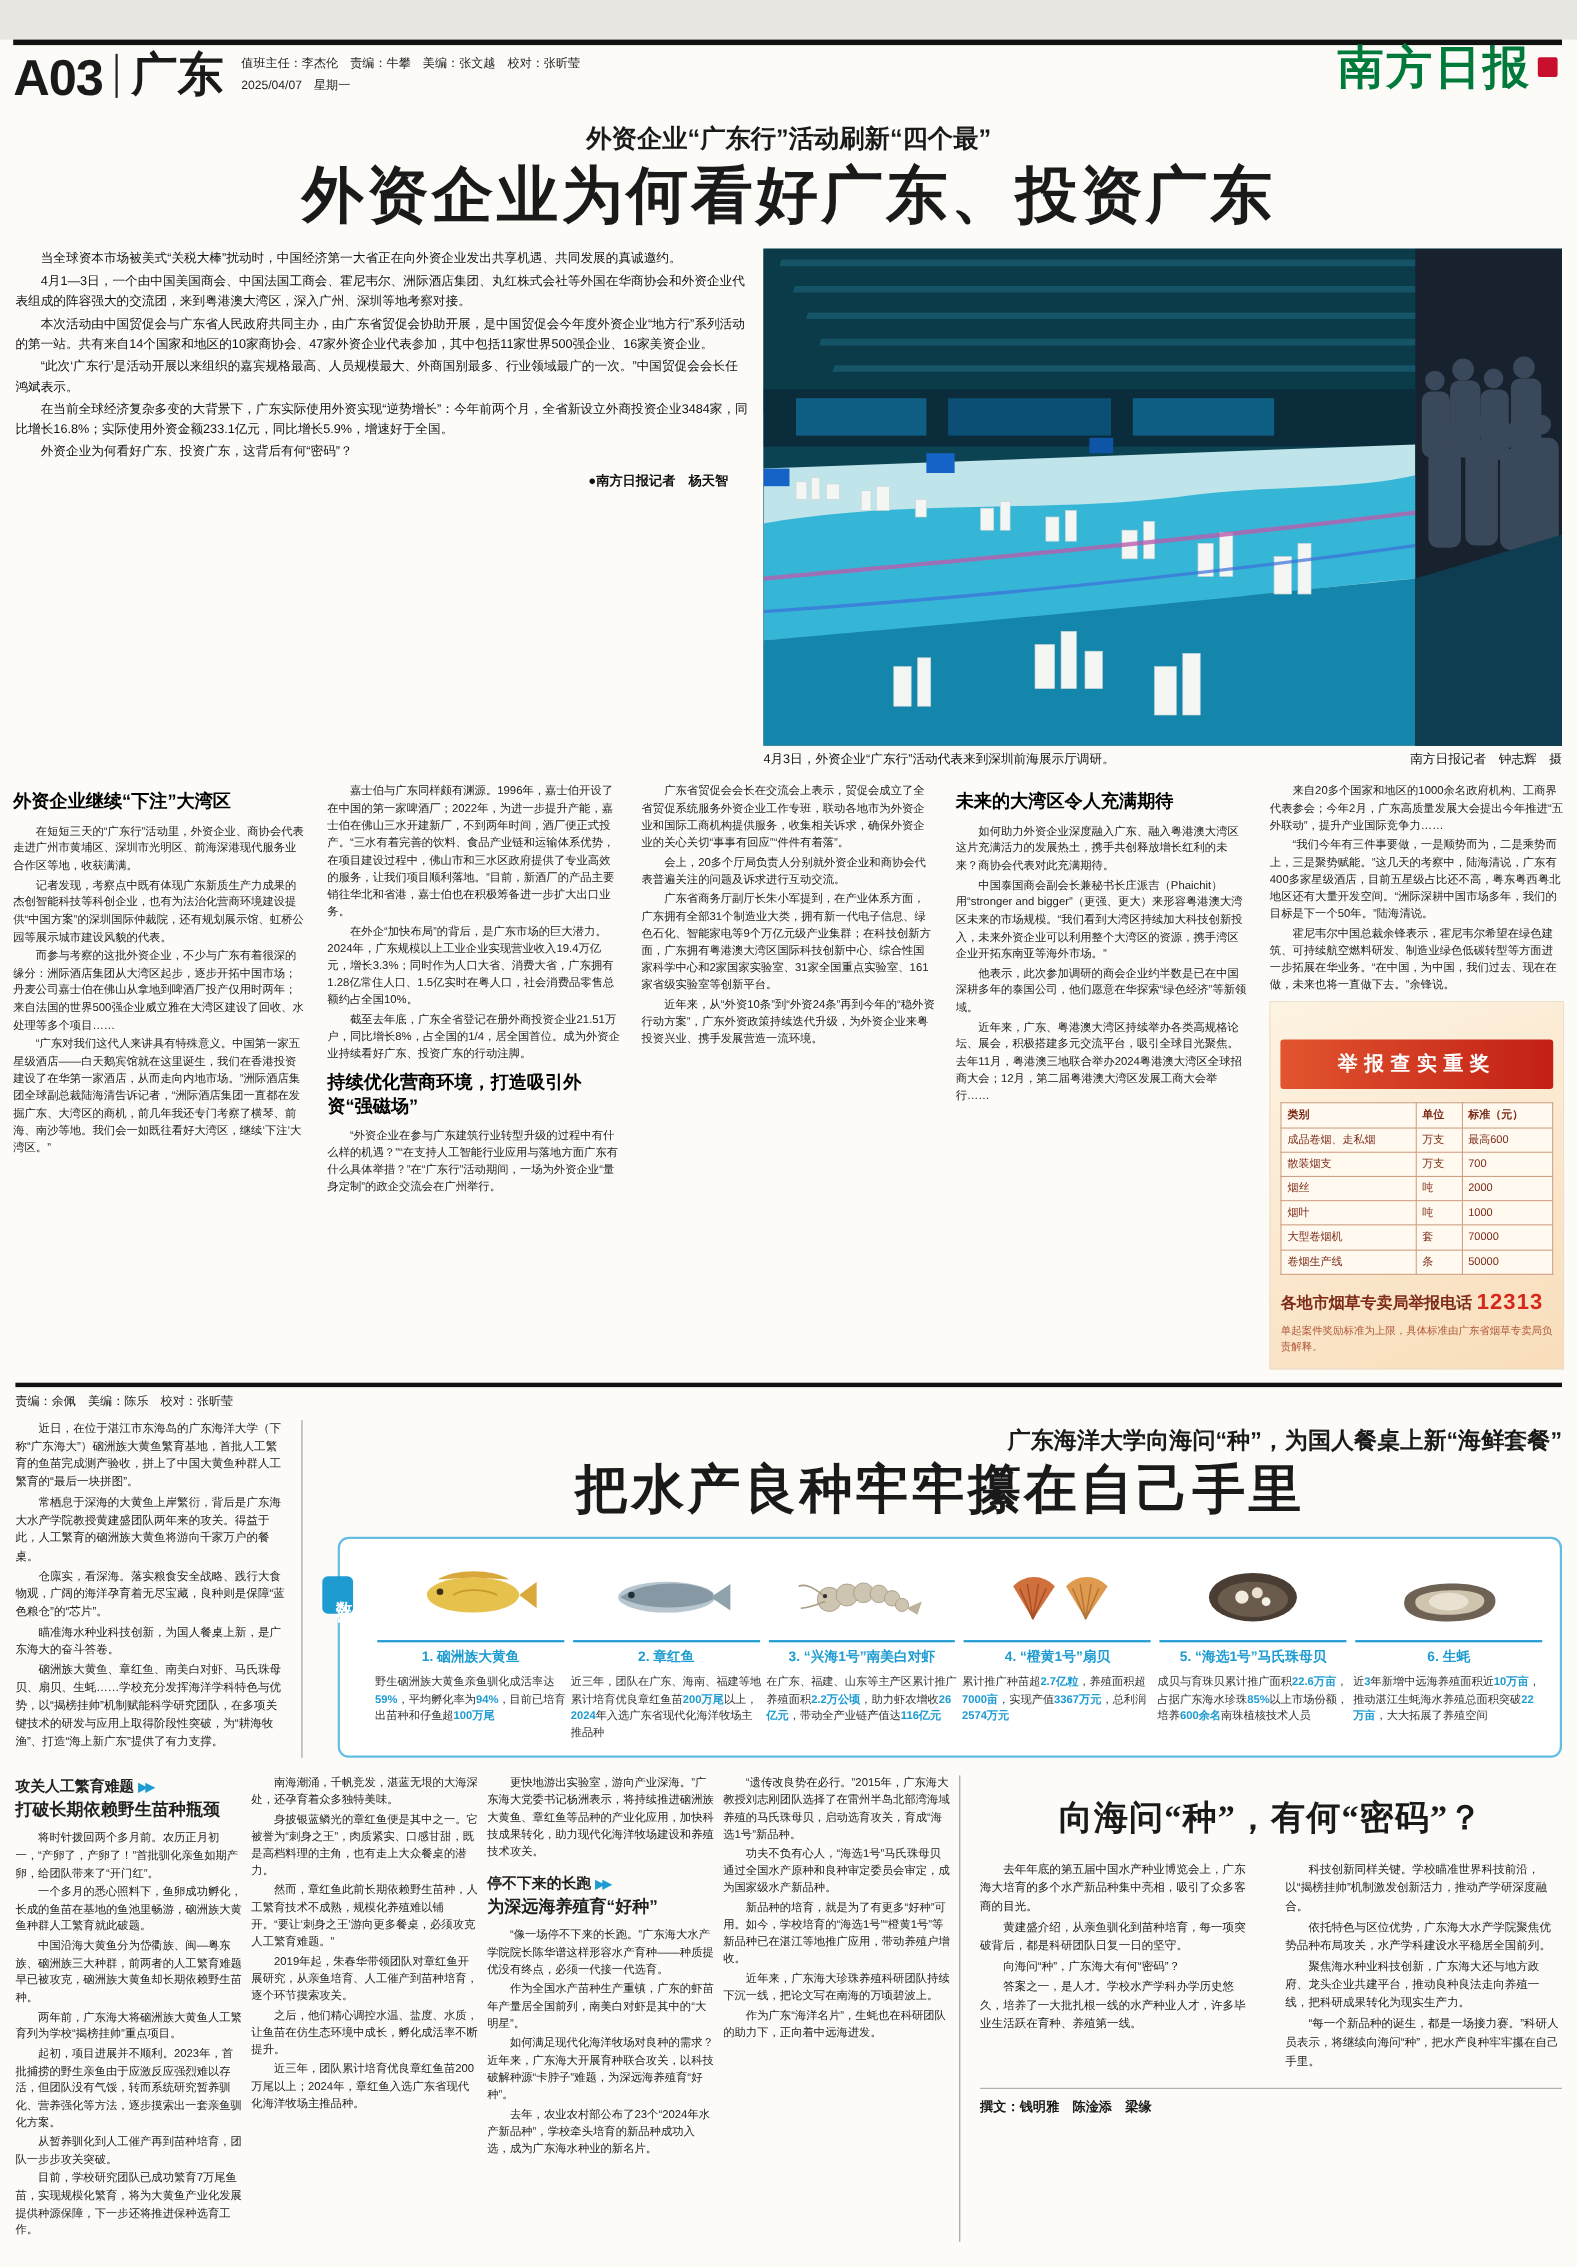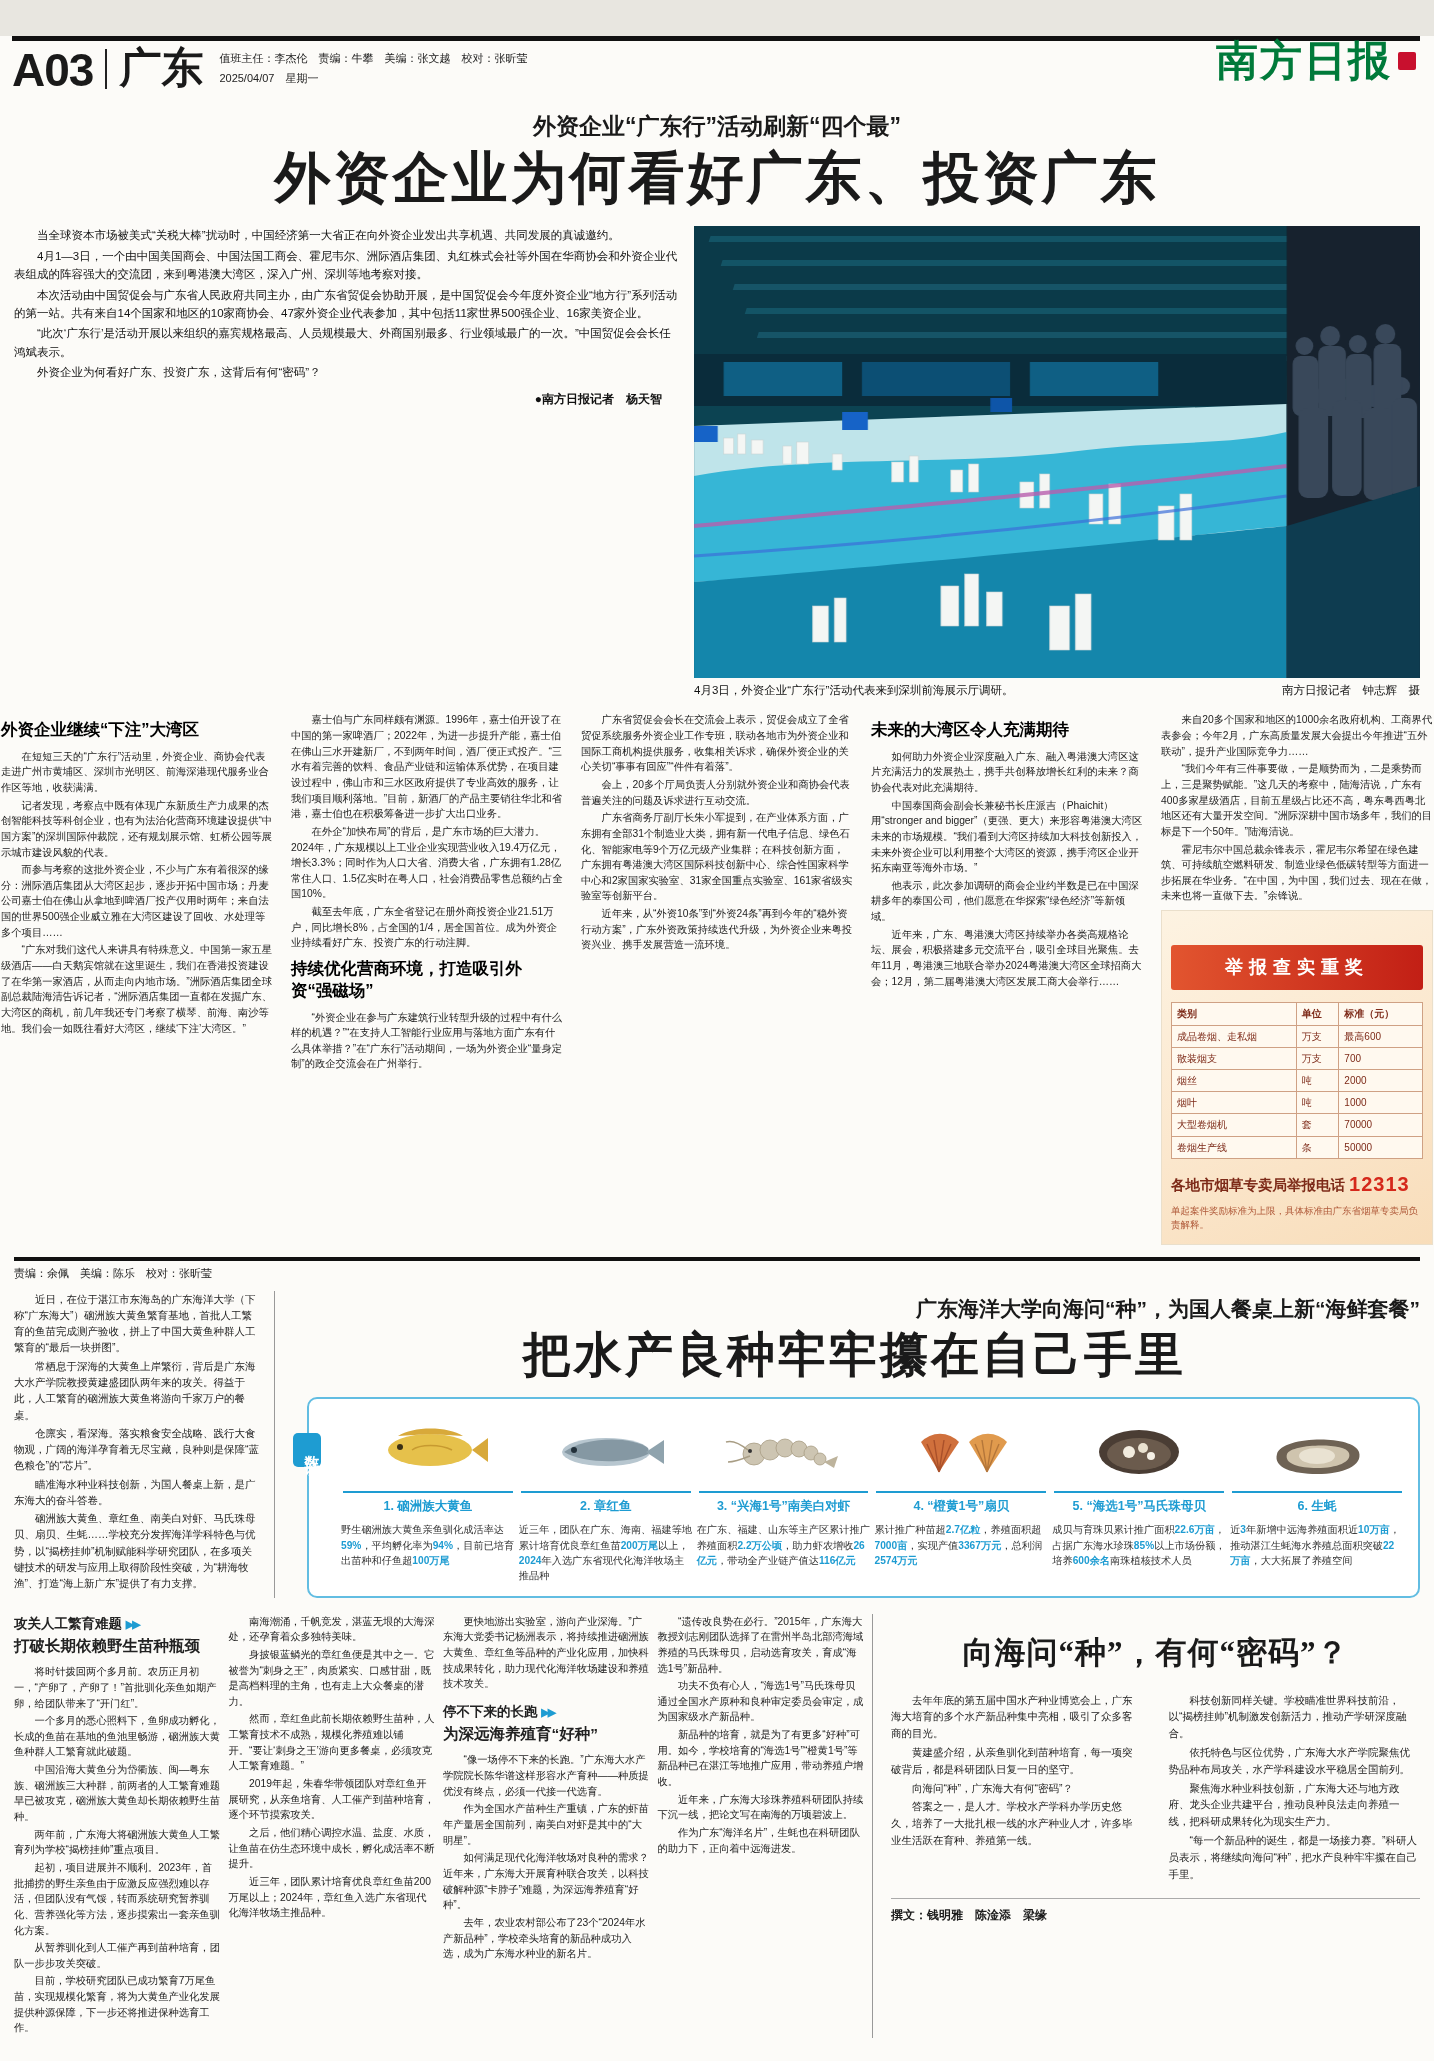--- a/index.html
+++ b/index.html
@@ -26,21 +26,21 @@
   .lede{width:668px;font-size:11.5px;line-height:1.6;color:#111;}
   .lede p{margin:0 0 2px;text-indent:2em;}
   .reporter{text-align:right;font-size:12px;font-weight:700;margin-top:8px;padding-right:20px;}
   .photo-wrap{flex:1;min-width:0;}
   .photo-frame{width:100%;height:452px;overflow:hidden;background:#0c4352;}
   .photo-frame svg{display:block;width:100%;height:100%;}
   .caption{display:flex;font-size:11.5px;margin-top:5px;color:#111;}
   .caption .cap-text{flex:1;}
   .caption .cap-credit{white-space:nowrap;padding-left:20px;}
 
-  .a1-body{display:flex;gap:18px;padding:14px 1px 0;}
+  .a1-body{display:flex;gap:18px;padding:14px 12px 0;}
   .a1-body .col{flex:1;min-width:0;font-size:10.3px;line-height:1.52;color:#222;}
   .a1-body p{margin:0 0 2px;text-indent:2em;}
   .sec-head{font-size:16.5px;font-weight:800;line-height:1.35;margin:6px 0 8px;text-indent:0;color:#000;}
 
   
   .ad{margin-top:6px;background:linear-gradient(155deg,#fdf3e2 0%,#fbe7cd 55%,#f8ddba 100%);
       padding:10px 10px 12px;box-shadow:0 0 0 1px #eadfcb inset;}
   .ad-banner{background:linear-gradient(90deg,#e2552f,#c21f15);color:#fff;font-size:18px;font-weight:900;
              text-align:center;letter-spacing:6px;padding:9px 0;border-radius:3px;margin-top:25px;}
   .ad table{width:100%;border-collapse:collapse;margin:12px 0 10px;font-size:10px;color:#7d2a18;background:#fff9ef;}
@@ -110,20 +110,21 @@
   <div class="kicker1" data-interactable="false">外资企业“广东行”活动刷新“四个最”</div>
   <div class="headline1" data-interactable="false">外资企业为何看好广东、投资广东</div>
 
   <div class="a1-top" data-interactable="false">
     <div class="lede" data-interactable="false">
       <div data-interactable="false">
           <p data-interactable="false">当全球资本市场被美式“关税大棒”扰动时，中国经济第一大省正在向外资企业发出共享机遇、共同发展的真诚邀约。</p>
           <p data-interactable="false">4月1—3日，一个由中国美国商会、中国法国工商会、霍尼韦尔、洲际酒店集团、丸红株式会社等外国在华商协会和外资企业代表组成的阵容强大的交流团，来到粤港澳大湾区，深入广州、深圳等地考察对接。</p>
           <p data-interactable="false">本次活动由中国贸促会与广东省人民政府共同主办，由广东省贸促会协助开展，是中国贸促会今年度外资企业“地方行”系列活动的第一站。共有来自14个国家和地区的10家商协会、47家外资企业代表参加，其中包括11家世界500强企业、16家美资企业。</p>
           <p data-interactable="false">“此次‘广东行’是活动开展以来组织的嘉宾规格最高、人员规模最大、外商国别最多、行业领域最广的一次。”中国贸促会会长任鸿斌表示。</p>
+          <p data-interactable="false">在当前全球经济复杂多变的大背景下，广东实际使用外资实现“逆势增长”：今年前两个月，全省新设立外商投资企业3484家，同比增长16.8%；实际使用外资金额233.1亿元，同比增长5.9%，增速好于全国。</p>
           <p data-interactable="false">外资企业为何看好广东、投资广东，这背后有何“密码”？</p>
         </div>
       <div class="reporter" data-interactable="false">●南方日报记者　杨天智</div>
     </div>
     <div class="photo-wrap" data-interactable="false">
       <div class="photo-frame" data-interactable="false">
         <svg viewBox="0 0 735 452" preserveAspectRatio="none" data-interactable="false">
           <rect x="0" y="0" width="735" height="452" fill="#0c4352"></rect>
 
           <rect x="0" y="0" width="735" height="150" fill="#0b3a49"></rect>

